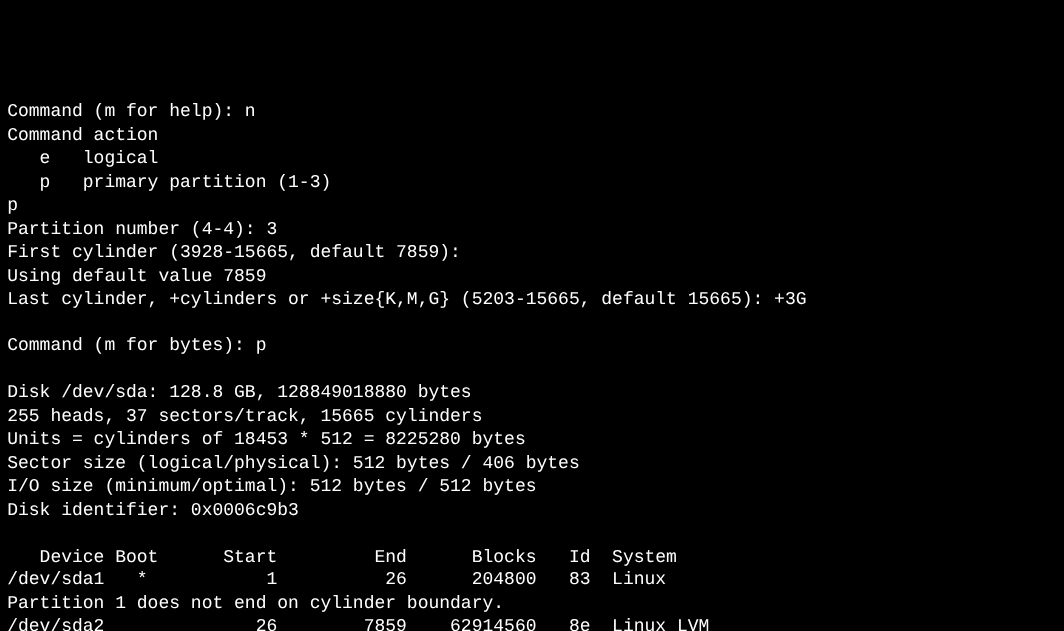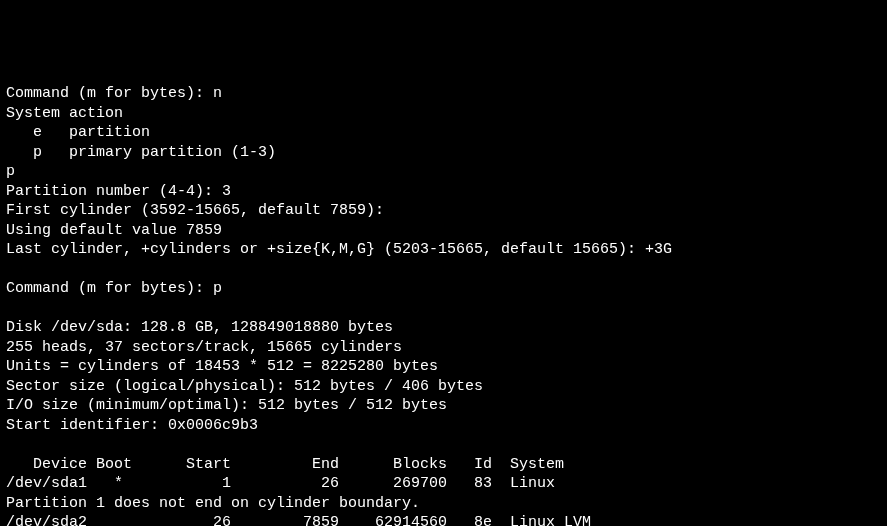--- a/index.html
+++ b/index.html
@@ -21,39 +21,39 @@
     }
     .terminal {
       white-space: pre;
     }
   </style>
 </head>
 <body>
 
 
 
-<div class="terminal"><span>Command (m for bytes): n</span>
-<span>System action</span>
-<span>   e   partition</span>
+<div class="terminal"><span>Command (m for help): n</span>
+<span>Command action</span>
+<span>   e   logical</span>
 <span>   p   primary partition (1-3)</span>
 <span>p</span>
 <span>Partition number (4-4): 3</span>
-<span>First cylinder (3592-15665, default 7859):</span>
+<span>First cylinder (3928-15665, default 7859):</span>
 <span>Using default value 7859</span>
 <span>Last cylinder, +cylinders or +size{K,M,G} (5203-15665, default 15665): +3G</span>
 <span></span>
 <span>Command (m for bytes): p</span>
 <span></span>
 <span>Disk /dev/sda: 128.8 GB, 128849018880 bytes</span>
 <span>255 heads, 37 sectors/track, 15665 cylinders</span>
 <span>Units = cylinders of 18453 * 512 = 8225280 bytes</span>
 <span>Sector size (logical/physical): 512 bytes / 406 bytes</span>
 <span>I/O size (minimum/optimal): 512 bytes / 512 bytes</span>
-<span>Start identifier: 0x0006c9b3</span>
+<span>Disk identifier: 0x0006c9b3</span>
 <span></span>
 <span>   Device Boot      Start         End      Blocks   Id  System</span>
-<span>/dev/sda1   *           1          26      269700   83  Linux</span>
+<span>/dev/sda1   *           1          26      204800   83  Linux</span>
 <span>Partition 1 does not end on cylinder boundary.</span>
 <span>/dev/sda2              26        7859    62914560   8e  Linux LVM</span>
 </div>
 
 
 
 
 </body></html>

